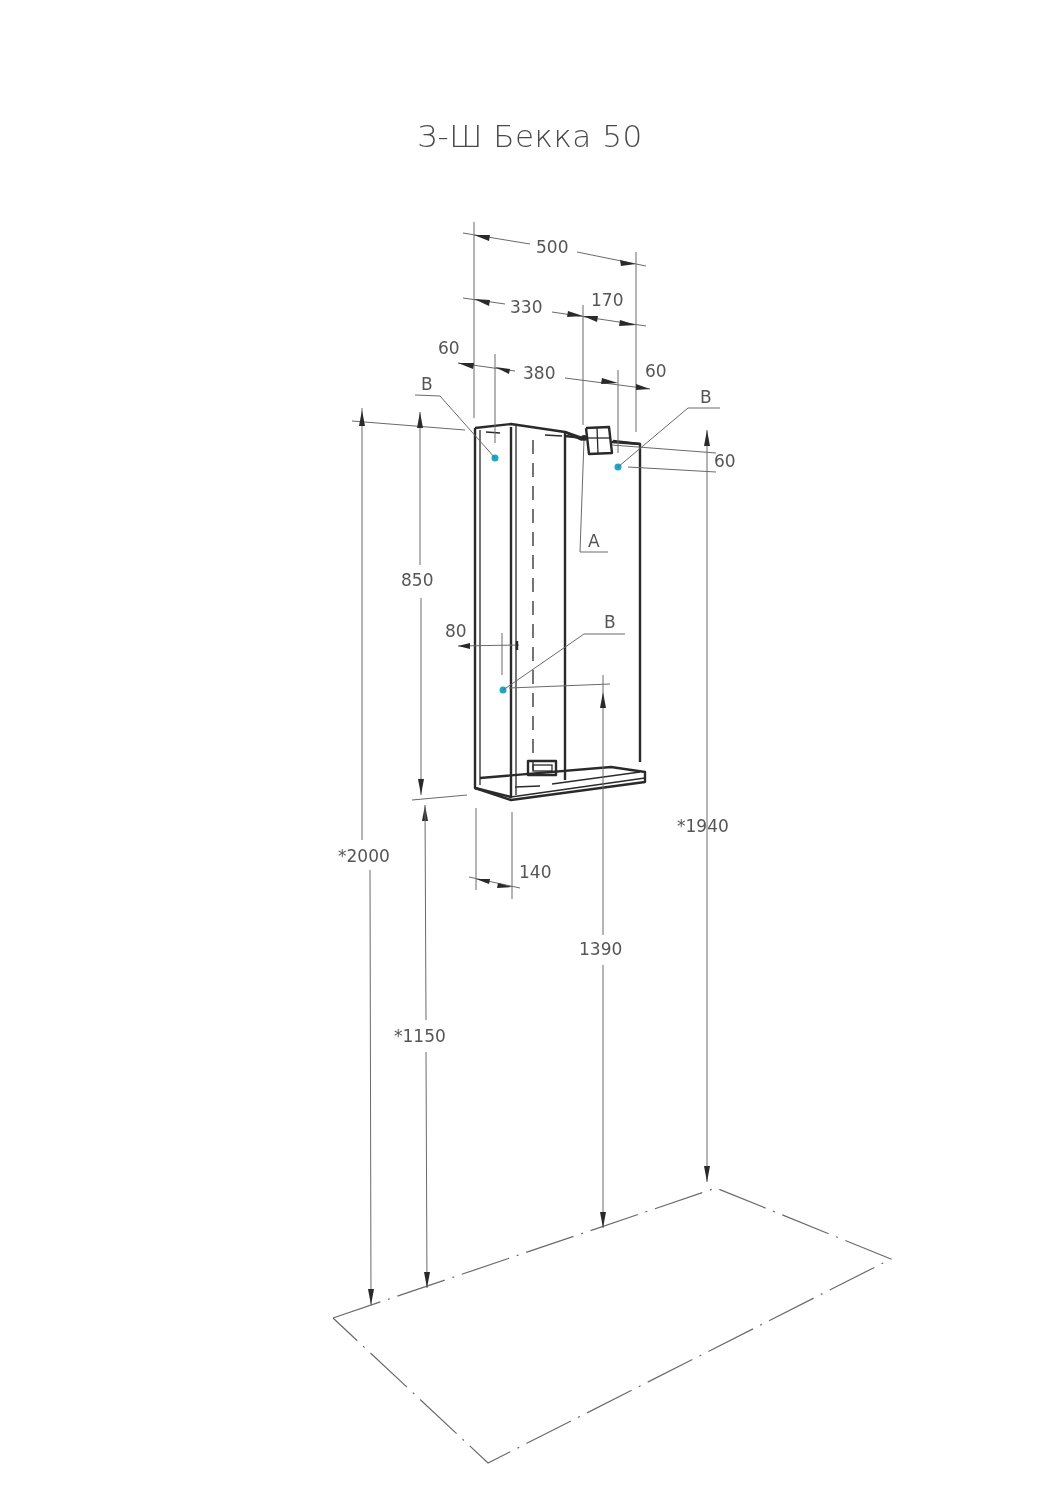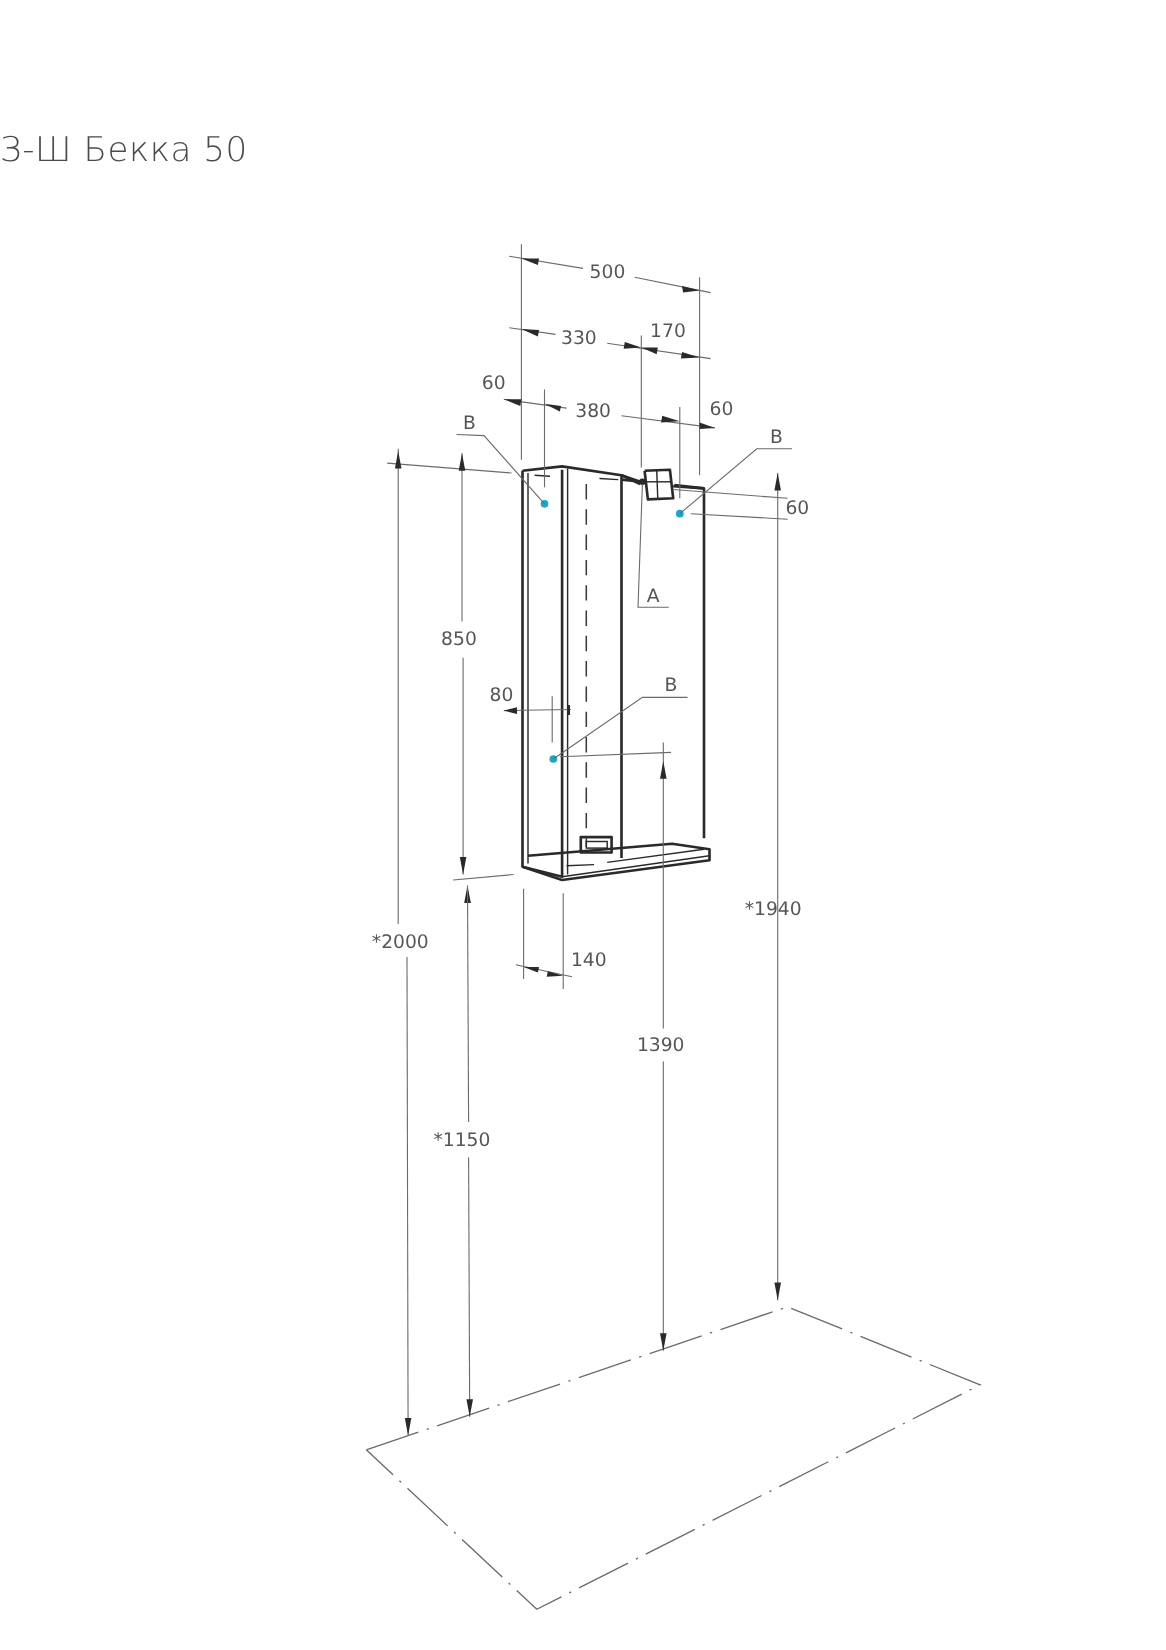--- a/index.html
+++ b/index.html
@@ -1,18 +1,18 @@
 <!DOCTYPE html>
 <html><head>
 <meta charset="utf-8">
 <style>
   html,body{margin:0;padding:0;background:#ffffff;}
   body{width:1060px;height:1500px;position:relative;overflow:hidden;font-family:"DejaVu Sans","Liberation Sans",sans-serif;}
   svg{position:absolute;left:0;top:0;}
-  .title{position:absolute;left:0;width:1060px;top:118px;font-size:31px;color:#4a4a4a;font-weight:300;letter-spacing:0.5px;}
+  .title{position:absolute;left:0;width:1060px;top:118px;text-align:center;font-size:31px;color:#4a4a4a;font-weight:300;letter-spacing:0.5px;}
   .dim{font-family:"DejaVu Sans","Liberation Sans",sans-serif;font-size:17px;fill:#555555;}
   .ln{stroke:#6a6a6a;stroke-width:1;fill:none;}
   .thick{stroke:#2a2a2a;stroke-width:2.4;fill:none;stroke-linejoin:round;}
   .thin{stroke:#2a2a2a;stroke-width:1.3;fill:none;}
   .dash{stroke:#3a3a3a;stroke-width:1.4;fill:none;stroke-dasharray:14 9;}
   .floor{stroke:#6a6a6a;stroke-width:1.2;fill:none;stroke-dasharray:50 8 2 8;}
   .dot{fill:#1aa7c9;}
   .arr{fill:#2a2a2a;}
 </style>
 </head>

